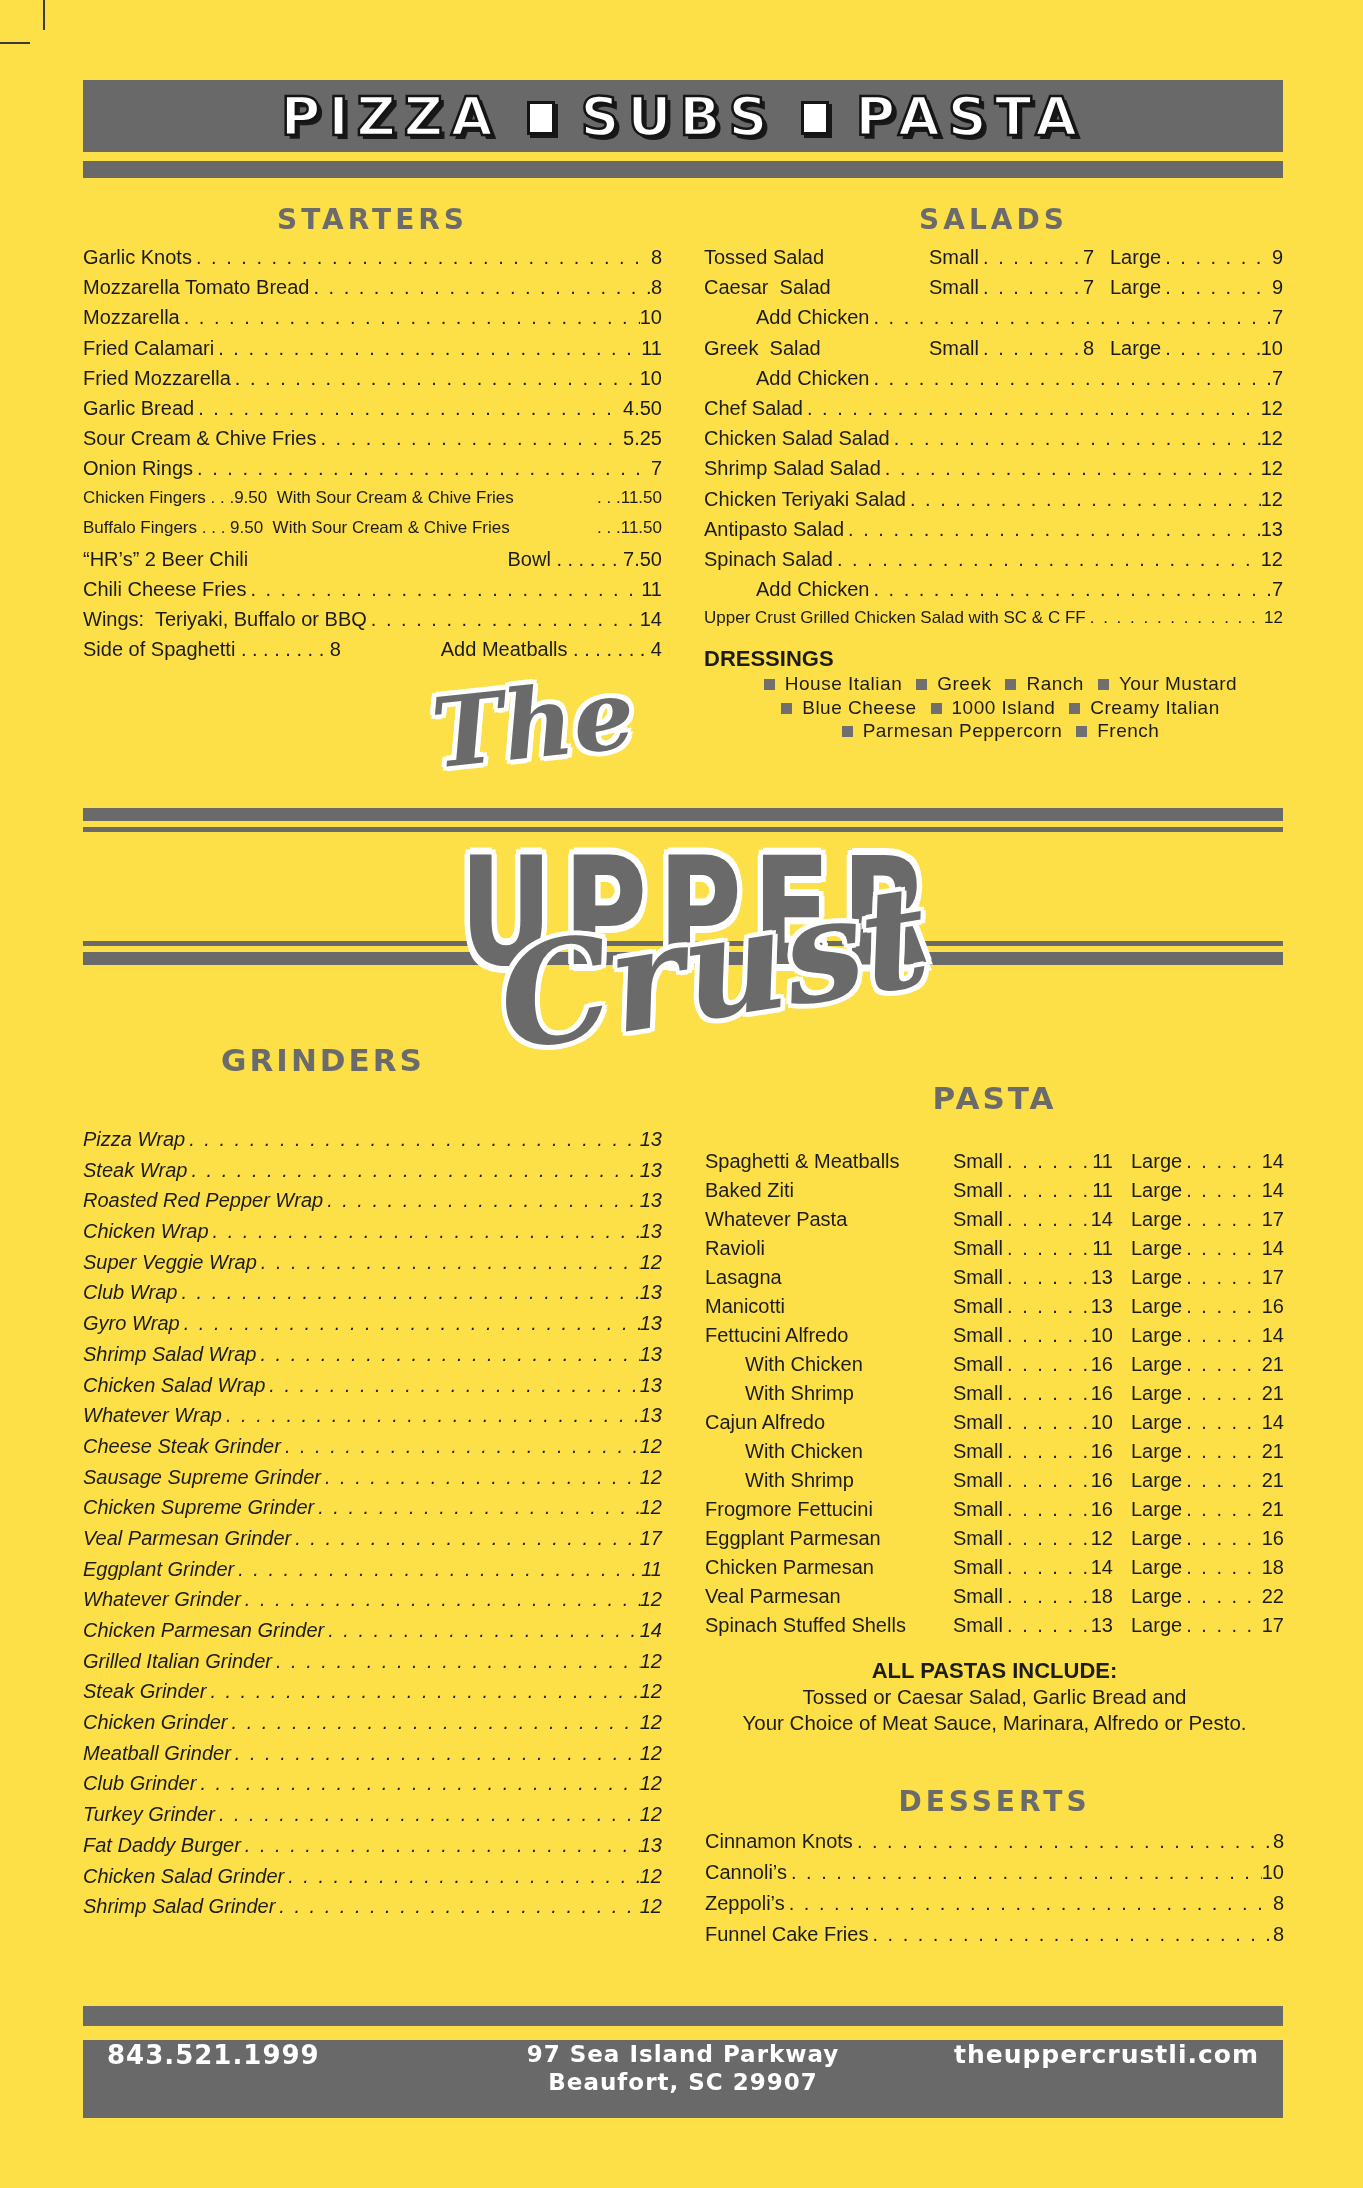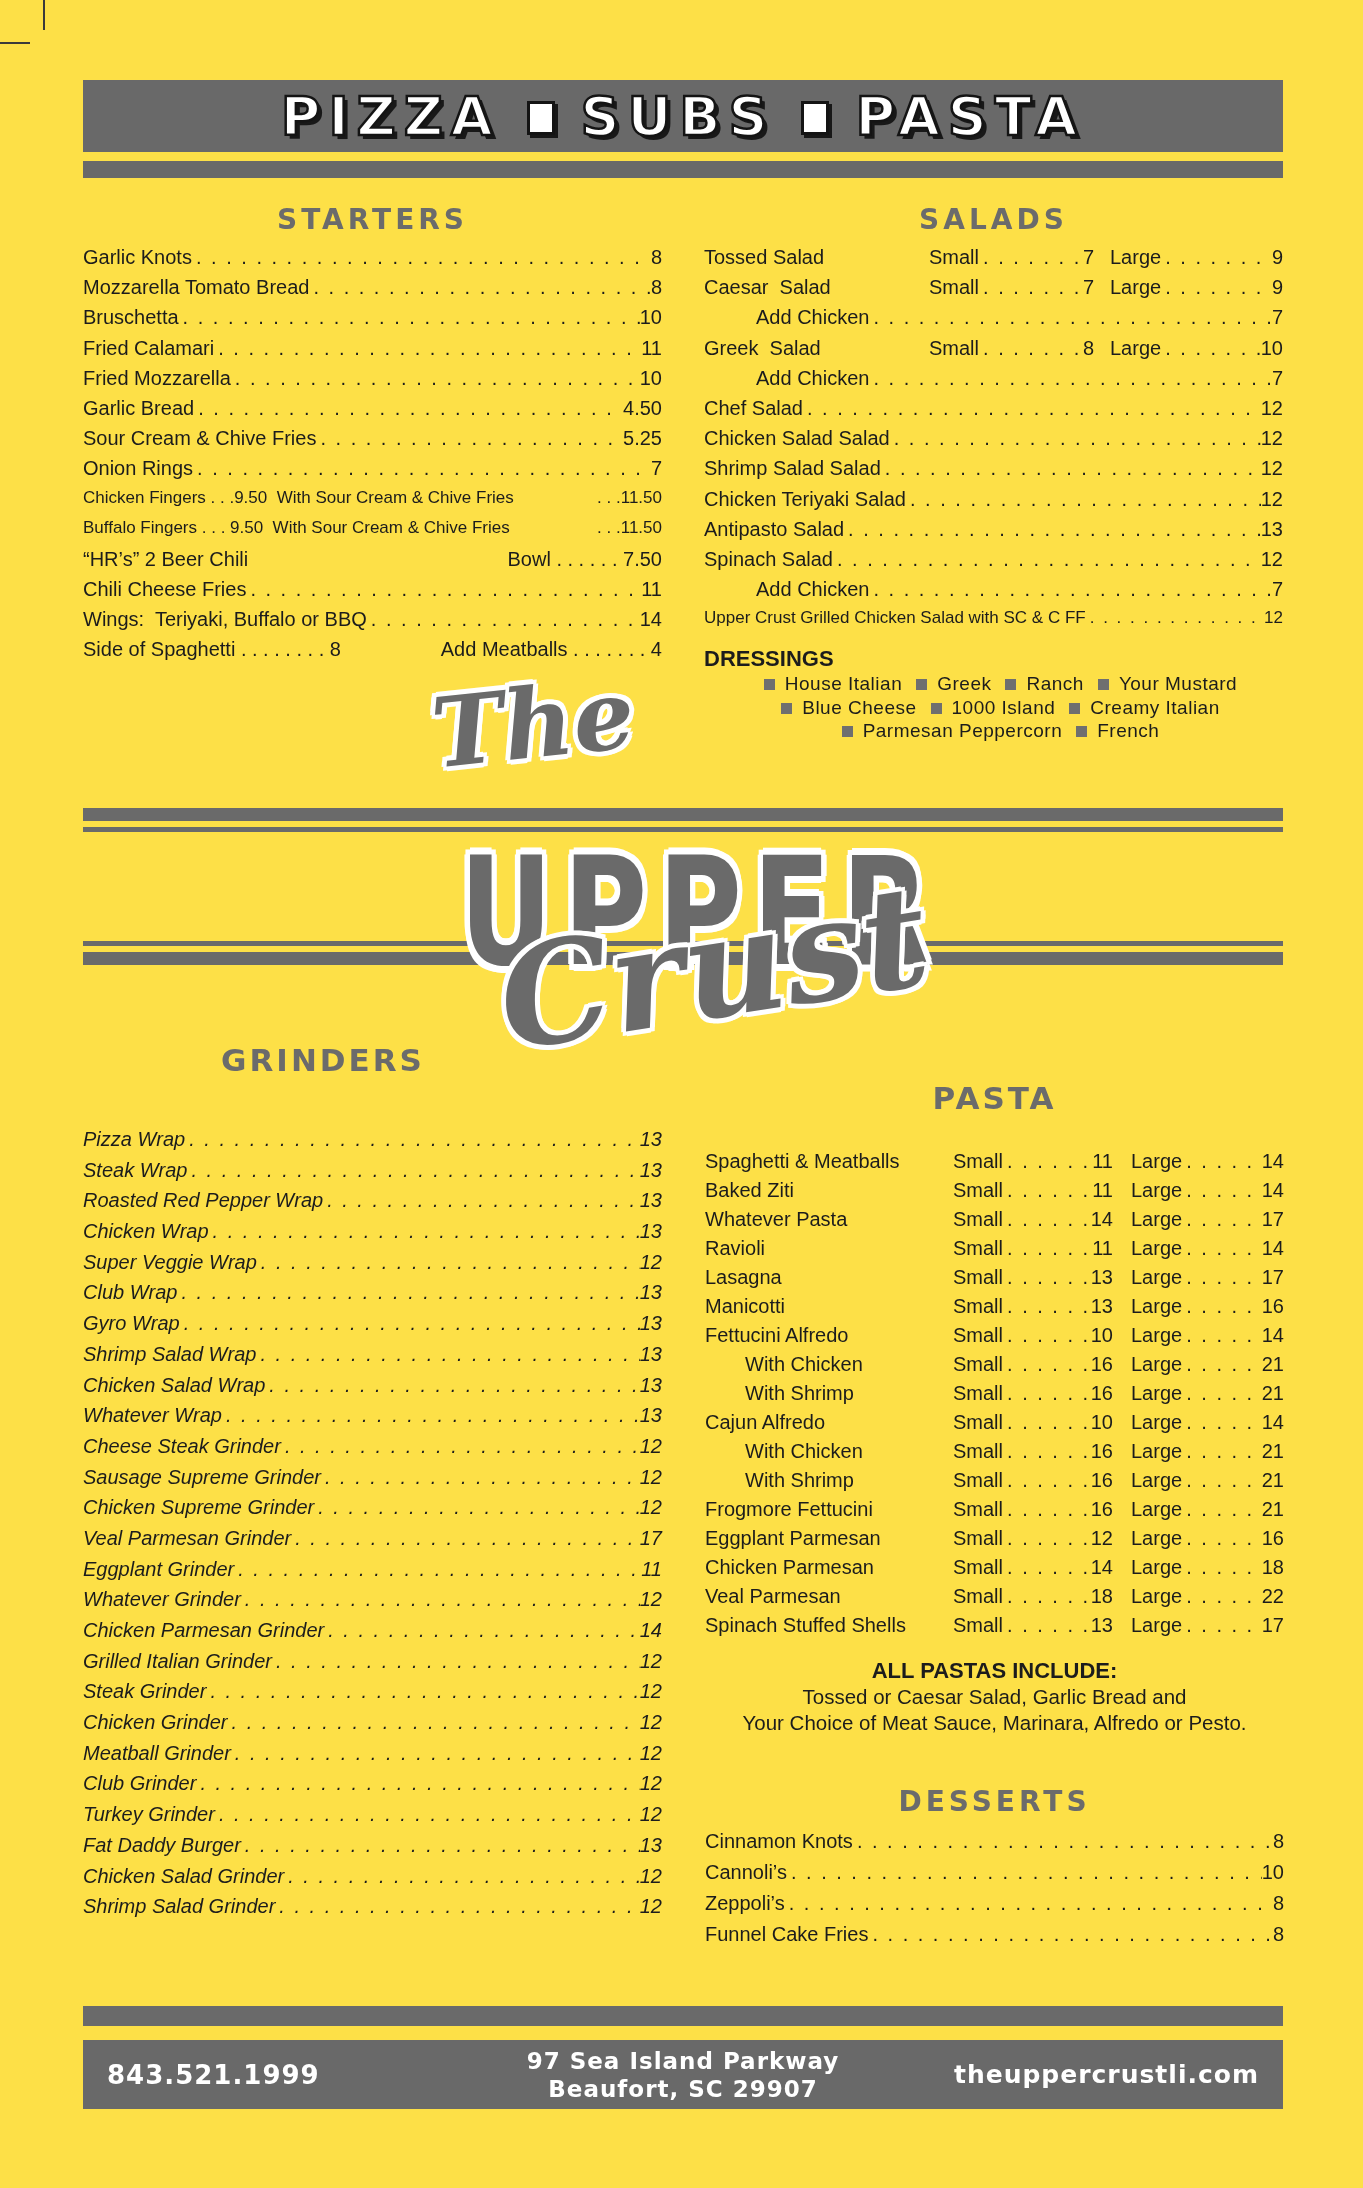--- a/index.html
+++ b/index.html
@@ -70,22 +70,22 @@
   .pasta-head{left:705px;top:1080px;width:579px;}
   
   .list-left{position:absolute;left:83px;top:1128px;width:579px;font-style:italic;}
   .list-right{position:absolute;left:705px;top:1150px;width:579px;}
   .note{text-align:center;margin-top:14px;}
   .note-title{font-weight:bold;font-size:22px;line-height:27px;}
   .note-line{font-size:20.5px;line-height:26px;}
   .desserts-title{margin-top:46px;margin-bottom:8px;}
   
   .sepbar{position:absolute;left:83px;top:2006px;width:1200px;height:20px;background:#6a6a6a;}
-  .footer{position:absolute;left:83px;top:2040px;width:1200px;height:69px;background:#696969;
-          display:flex;align-items:center;box-sizing:border-box;padding:0 24px;color:#ffffff;
+  .footer{position:absolute;left:83px;top:2040px;width:1200px;height:78px;background:#696969;
+          display:flex;align-items:flex-start;box-sizing:border-box;padding:0 24px;color:#ffffff;
           font-family:"DejaVu Sans", sans-serif;font-weight:bold;}
   .f-left{flex:1;font-size:26px;letter-spacing:1px;}
   .f-center{text-align:center;font-size:23px;line-height:28px;letter-spacing:1px;}
   .f-right{flex:1;text-align:right;font-size:25px;letter-spacing:1px;}
 </style>
 </head>
 <body>
 
 <div class="page">
 
@@ -111,21 +111,21 @@
             <span class="nm">Garlic Knots</span>
             <span class="dots"> . . . . . . . . . . . . . . . . . . . . . . . . . . . . . . . . . . . . . . . . . . . . . . . . . . . . . . . . . . . . . . . . . . . . . . . . . . . . . . . . . . . . . . . . . . . . . . . . . . . . . . . . . . . . . . . . . . . . . . . .</span>
             <span class="pr">8</span>
           </div>
           <div class="mrow">
             <span class="nm">Mozzarella Tomato Bread</span>
             <span class="dots"> . . . . . . . . . . . . . . . . . . . . . . . . . . . . . . . . . . . . . . . . . . . . . . . . . . . . . . . . . . . . . . . . . . . . . . . . . . . . . . . . . . . . . . . . . . . . . . . . . . . . . . . . . . . . . . . . . . . . . . . .</span>
             <span class="pr">8</span>
           </div>
           <div class="mrow">
-            <span class="nm">Bruschetta</span>
+            <span class="nm">Mozzarella</span>
             <span class="dots"> . . . . . . . . . . . . . . . . . . . . . . . . . . . . . . . . . . . . . . . . . . . . . . . . . . . . . . . . . . . . . . . . . . . . . . . . . . . . . . . . . . . . . . . . . . . . . . . . . . . . . . . . . . . . . . . . . . . . . . . .</span>
             <span class="pr">10</span>
           </div>
           <div class="mrow">
             <span class="nm">Fried Calamari</span>
             <span class="dots"> . . . . . . . . . . . . . . . . . . . . . . . . . . . . . . . . . . . . . . . . . . . . . . . . . . . . . . . . . . . . . . . . . . . . . . . . . . . . . . . . . . . . . . . . . . . . . . . . . . . . . . . . . . . . . . . . . . . . . . . .</span>
             <span class="pr">11</span>
           </div>
           <div class="mrow">
             <span class="nm">Fried Mozzarella</span>

